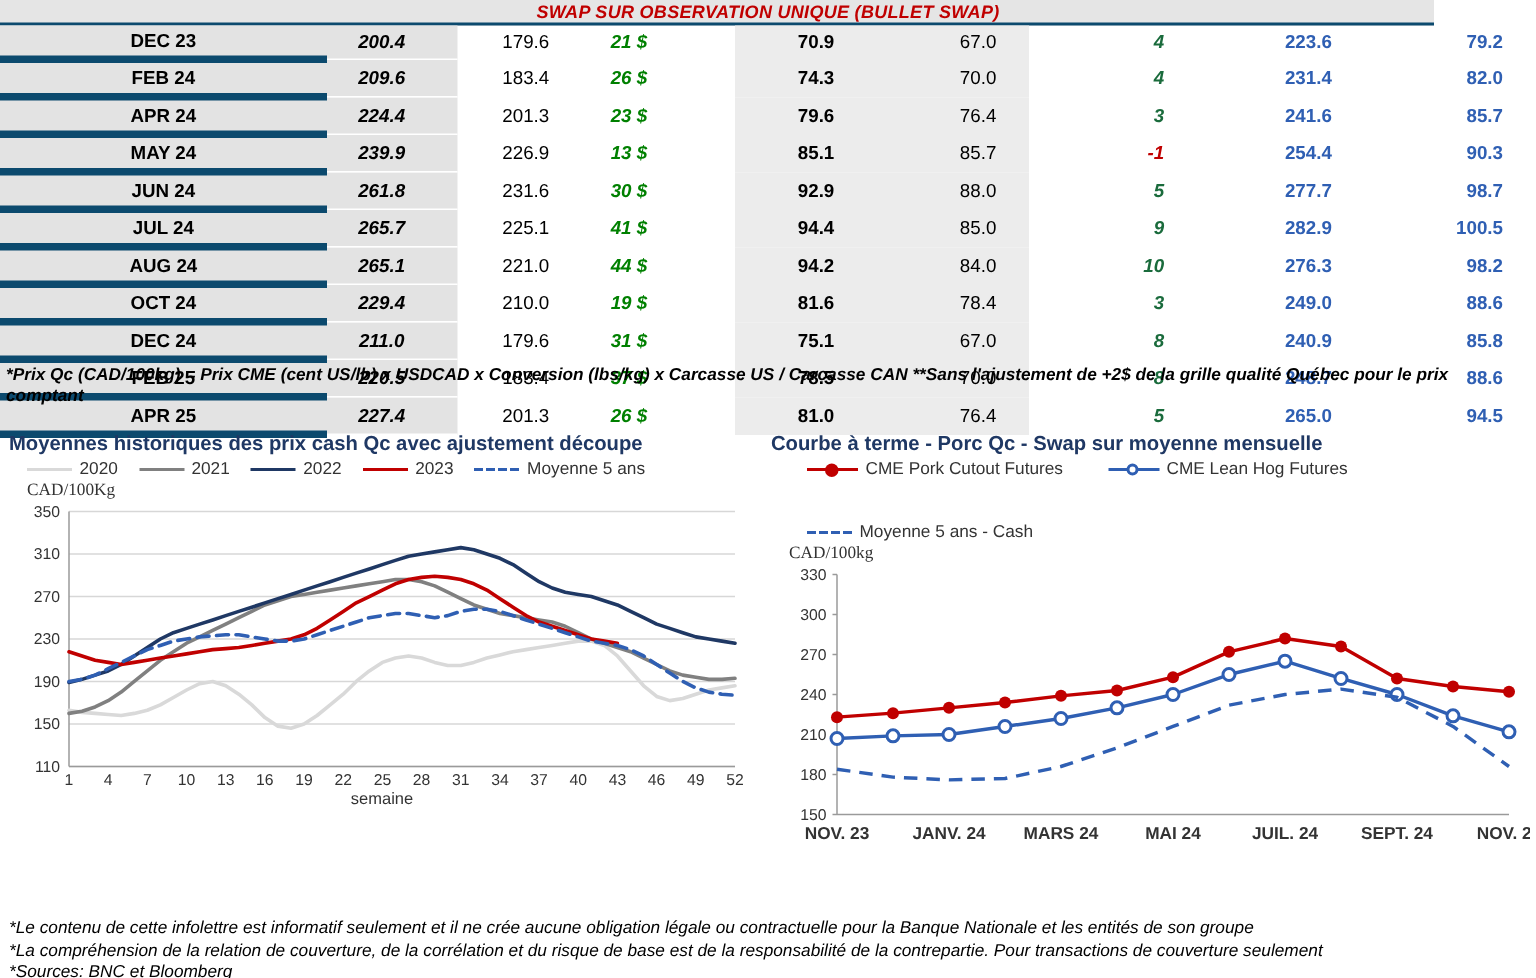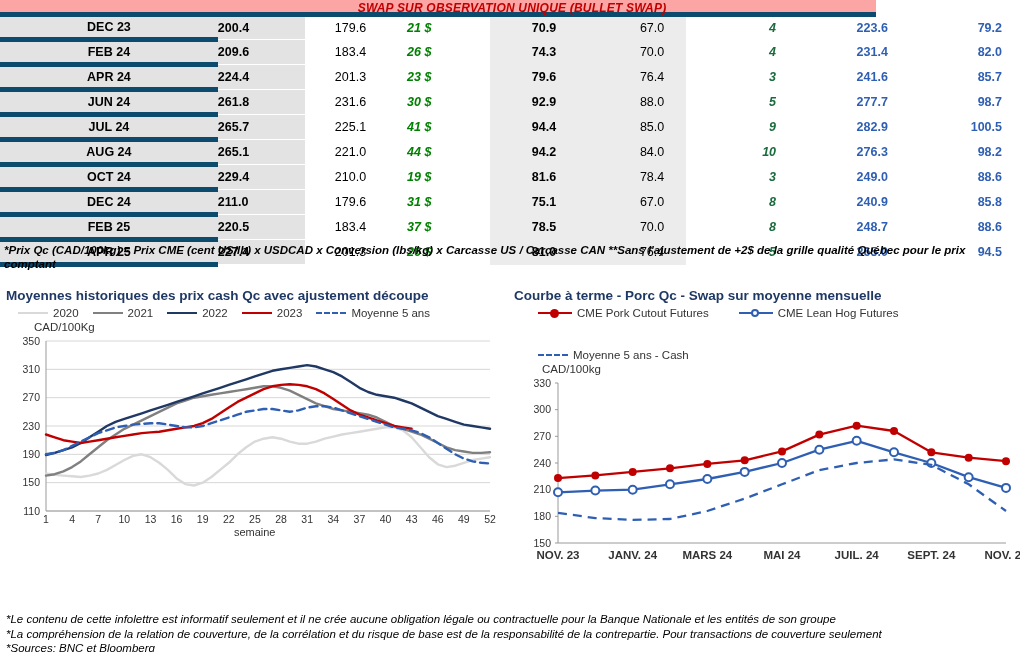--- a/index.html
+++ b/index.html
@@ -4,37 +4,37 @@
 <style>
   * { box-sizing: border-box; }
   html, body { margin:0; padding:0; }
   body {
     width:1024px; height:652px; background:#ffffff;
     font-family: "Liberation Sans", sans-serif;
     color:#000; overflow:hidden; position:relative;
   }
   
   .banner {
-    position:absolute; left:0; top:0; width:876px; height:17px;
-    background:#fca5a5; border-bottom:5px solid #0c4a6e;
+    position:absolute; left:0; top:0; width:956px; height:17px;
+    background:#e5e5e5; border-bottom:2px solid #0c4a6e;
   }
   .banner-title {
     position:absolute; left:0; top:1px; width:1024px; text-align:center;
     font-size:12px; font-weight:bold; font-style:italic; color:#c00000;
     letter-spacing:0.2px;
   }
   
   .tbl { position:absolute; left:0; top:17px; width:1024px; }
   table { border-collapse:collapse; width:1024px; font-size:12.5px; }
   td { padding:0; height:20px; line-height:20px; }
   .c-month {
     width:200px; background:#e3e3e3; text-align:center; font-weight:bold;
     border-bottom:5px solid #0c4a6e;
   }
-  .c-a { width:80px; text-align:left; padding-right:14px; font-weight:bold; background:#e3e3e3; border-bottom:1px solid #ffffff;}
+  .c-a { width:80px; text-align:center; padding-right:14px; font-weight:bold; background:#e3e3e3; border-bottom:1px solid #ffffff;font-style:italic;}
   .c-b { width:80px; text-align:right; padding-right:26px; }
   .c-c { width:70px; text-align:center; padding-right:22px; color:#008000; font-style:italic; font-weight:bold; }
   .c-gapA { width:20px; }
   .c-d { width:90px; text-align:right; padding-right:32px; background:#ececec; font-weight:bold;margin-top:31px; }
   .c-e { width:90px; text-align:right; padding-right:22px; background:#ececec; }
   .c-gapB { width:20px; }
   .c-f { width:90px; text-align:right; padding-right:30px; color:#1a6b3c; font-style:italic; font-weight:bold; }
   .c-g { width:110px; text-align:right; padding-right:38px; color:#2f5fb3; font-weight:bold; }
   .c-h { width:90px; text-align:right; padding-right:22px; color:#2f5fb3; font-weight:bold; }
   .neg { color:#c00000 !important; }
@@ -51,21 +51,21 @@
   .legend { display:flex; flex-wrap:wrap; align-items:center; gap:14px; padding-left:14px; margin-bottom:2px; }
   .legend.right { padding-left:26px; gap:30px; }
   .legend-item { display:flex; align-items:center; gap:5px; font-size:11.5px; color:#333; }
   .lg-line { width:30px; height:0; border-top-width:2.6px; border-top-style:solid; }
   .lg-dash { width:30px; height:0; border-top:2.6px dashed #2f5fb3; }
   .lg-marker { position:relative; width:34px; height:10px; }
   .lg-marker .ln { position:absolute; top:4px; left:0; width:34px; border-top:2.4px solid #c00000; }
   .lg-marker .dot { position:absolute; top:1px; left:12px; width:9px; height:9px; border-radius:50%; background:#c00000; }
   .lg-marker.hollow .ln { border-top-color:#2f5fb3; }
   .lg-marker.hollow .dot { background:#ffffff; border:2.2px solid #2f5fb3; width:8px; height:8px; top:1px; }
-  .axis-unit { font-size:11.5px; color:#333; margin:2px 0 0 30px; }
+  .axis-unit { font-size:11.5px; color:#333; margin:2px 0 0 14px;font-family:Liberation Serif, serif; }
   .plot-wrap { position:relative; }
   svg { display:block; }
   
   .fn-bottom {
     position:absolute; left:6px; top:612px; width:1010px;
     font-size:11.5px; font-style:italic; line-height:14.5px; color:#000;
   }
 </style>
 </head>
 <body>
@@ -108,20 +108,33 @@
           <td class="c-a">224.4</td>
           <td class="c-b">201.3</td>
           <td class="c-c">23 $</td>
           <td class="c-gapA"></td>
           <td class="c-d">79.6</td>
           <td class="c-e">76.4</td>
           <td class="c-gapB"></td>
           <td class="c-f">3</td>
           <td class="c-g">241.6</td>
           <td class="c-h">85.7</td>
+        </tr>
+        <tr>
+          <td class="c-month">MAY 24</td>
+          <td class="c-a">239.9</td>
+          <td class="c-b">226.9</td>
+          <td class="c-c">13 $</td>
+          <td class="c-gapA"></td>
+          <td class="c-d">85.1</td>
+          <td class="c-e">85.7</td>
+          <td class="c-gapB"></td>
+          <td class="c-f neg">-1</td>
+          <td class="c-g">254.4</td>
+          <td class="c-h">90.3</td>
         </tr>
         <tr>
           <td class="c-month">JUN 24</td>
           <td class="c-a">261.8</td>
           <td class="c-b">231.6</td>
           <td class="c-c">30 $</td>
           <td class="c-gapA"></td>
           <td class="c-d">92.9</td>
           <td class="c-e">88.0</td>
           <td class="c-gapB"></td>

